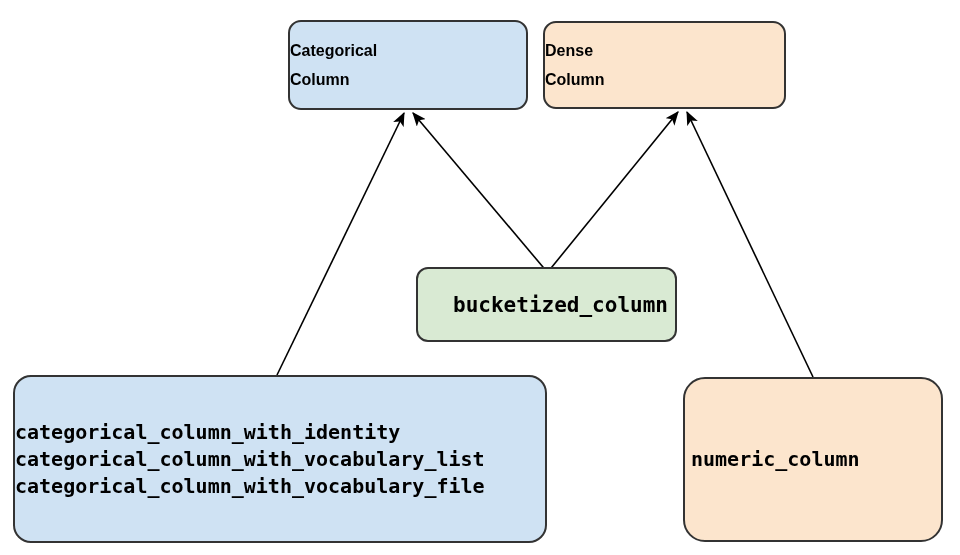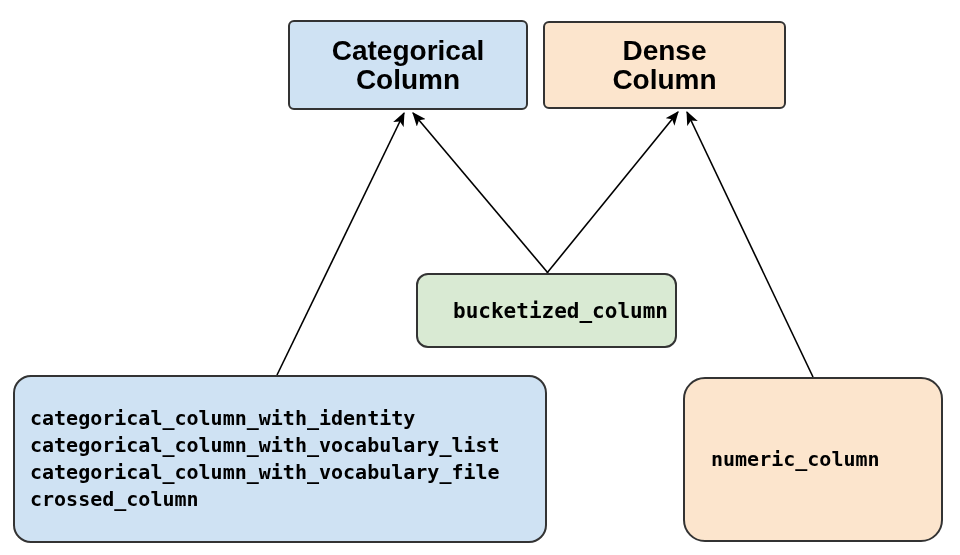--- a/index.html
+++ b/index.html
@@ -21,67 +21,66 @@
     position: absolute;
     box-sizing: border-box;
     z-index: 2;
     display: flex;
     flex-direction: column;
     justify-content: center;
     color: #000000;
   }
   .node.header-node {
     border: 2px solid #333333;
-    border-radius: 6px;
-    align-items: center;
+    border-radius: 13px;
+    align-items: flex-start;
     text-align: center;
     font-weight: bold;
-    font-size: 28px;
+    font-size: 16px;
     line-height: 29px;
     letter-spacing: 0px;
   }
   .node.code-node {
     border: 2px solid #333333;
     font-family: "DejaVu Sans Mono", monospace;
     font-weight: bold;
   }
   #categorical-node {
     left: 288px; top: 20px;
     width: 240px; height: 90px;
     background: #cfe2f3;
   }
   #dense-node {
     left: 543px; top: 21px;
     width: 243px; height: 88px;
     background: #fce5cd;
   }
   #bucketized-node {
-    left: 416px; top: 273px;
+    left: 416px; top: 267px;
     width: 261px; height: 75px;
     background: #d9ead3;
     border-radius: 12px;
     align-items: center;
     font-size: 21px;
     padding-left: 28px;
   }
   #categorical-functions-node {
     left: 13px; top: 375px;
     width: 534px; height: 168px;
     background: #cfe2f3;
     border-radius: 18px;
-    padding-left: 15px;
     font-size: 20px;
     line-height: 27px;
   }
   #dense-functions-node {
     left: 683px; top: 377px;
     width: 260px; height: 165px;
     background: #fce5cd;
     border-radius: 22px;
-    padding-left: 26px;
+    padding-left: 6px;
     font-size: 20px;
     line-height: 27px;
   }
   .code-line { white-space: nowrap; }
 </style>
 </head>
 <body>
 
 <div id="canvas">
 
@@ -108,20 +107,19 @@
   </div>
 
   <div id="bucketized-node" class="node code-node">
     <div class="code-line">bucketized_column</div>
   </div>
 
   <div id="categorical-functions-node" class="node code-node">
     <div class="code-line">categorical_column_with_identity</div>
     <div class="code-line">categorical_column_with_vocabulary_list</div>
     <div class="code-line">categorical_column_with_vocabulary_file</div>
-    <div class="code-line">crossed_column</div>
   </div>
 
   <div id="dense-functions-node" class="node code-node">
     <div class="code-line">numeric_column</div>
   </div>
 
 </div>
 
 </body></html>

